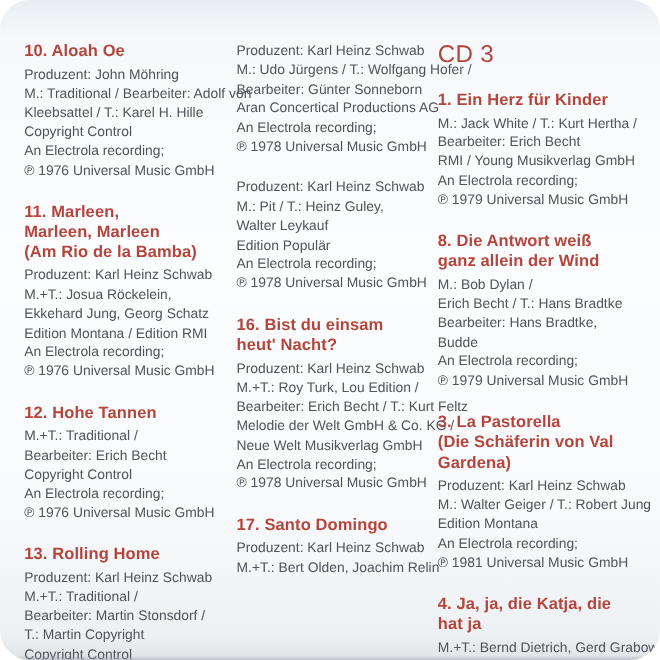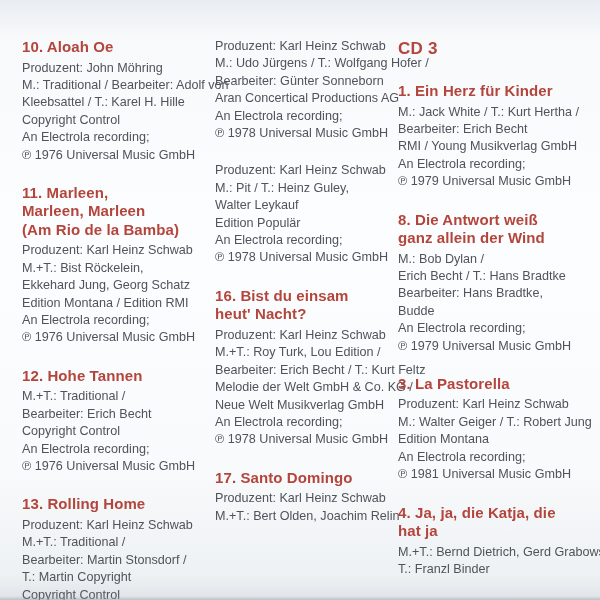--- a/index.html
+++ b/index.html
@@ -11,41 +11,42 @@
     width:600px;height:600px;
     font-family:"Liberation Sans","DejaVu Sans",sans-serif;
     -webkit-font-smoothing:antialiased;
   }
   .page{
     position:relative;
     width:600px;height:600px;
     background:linear-gradient(180deg,#e9edf2 0%,#f7f9fb 6%,#fcfdfe 40%,#f8fafb 78%,#eef1f4 96%,#dfe3e7 100%);
     overflow:hidden;
     box-sizing:border-box;
+    border-radius:27px;
   }
   .page::after{
     content:"";
     position:absolute;left:0;right:0;bottom:0;height:4px;
     background:linear-gradient(180deg,rgba(160,166,173,0),rgba(160,166,173,.55));
     pointer-events:none;
   }
   .columns{
     position:absolute;
     left:22px;top:38px;
     display:flex;
     align-items:flex-start;
   }
   .column{box-sizing:border-box;padding-right:10px;}
   .column-1{width:193px;}
   .column-2{width:183px;}
   .column-3{width:194px;}
   .cd-header{
     color:var(--accent);
-    font-weight:bold;
-    font-size:17px;
+    font-weight:normal;
+    font-size:22px;
     line-height:22px;
     margin-bottom:22px;
     letter-spacing:.2px;
   }
   .track{margin-bottom:20px;}
   .track-title{
     color:var(--accent);
     font-weight:bold;
     font-size:15px;
     line-height:18.5px;
@@ -76,21 +77,21 @@
           <div class="credit-line">An Electrola recording;</div>
           <div class="credit-line">℗ 1976 Universal Music GmbH</div>
         </div>
         <div class="track">
           <div class="track-title">
             <div>11. Marleen,</div>
             <div>Marleen, Marleen</div>
             <div>(Am Rio de la Bamba)</div>
           </div>
           <div class="credit-line">Produzent: Karl Heinz Schwab</div>
-          <div class="credit-line">M.+T.: Bist Röckelein,</div>
+          <div class="credit-line">M.+T.: Josua Röckelein,</div>
           <div class="credit-line">Ekkehard Jung, Georg Schatz</div>
           <div class="credit-line">Edition Montana / Edition RMI</div>
           <div class="credit-line">An Electrola recording;</div>
           <div class="credit-line">℗ 1976 Universal Music GmbH</div>
         </div>
         <div class="track">
           <div class="track-title">
             <div>12. Hohe Tannen</div>
           </div>
           <div class="credit-line">M.+T.: Traditional /</div>
@@ -168,20 +169,21 @@
           <div class="credit-line">M.: Bob Dylan /</div>
           <div class="credit-line">Erich Becht / T.: Hans Bradtke</div>
           <div class="credit-line">Bearbeiter: Hans Bradtke,</div>
           <div class="credit-line">Budde</div>
           <div class="credit-line">An Electrola recording;</div>
           <div class="credit-line">℗ 1979 Universal Music GmbH</div>
         </div>
         <div class="track">
           <div class="track-title">
             <div>3. La Pastorella</div>
+            <div>(Die Schäferin von Val Gardena)</div>
           </div>
           <div class="credit-line">Produzent: Karl Heinz Schwab</div>
           <div class="credit-line">M.: Walter Geiger / T.: Robert Jung</div>
           <div class="credit-line">Edition Montana</div>
           <div class="credit-line">An Electrola recording;</div>
           <div class="credit-line">℗ 1981 Universal Music GmbH</div>
         </div>
         <div class="track">
           <div class="track-title">
             <div>4. Ja, ja, die Katja, die hat ja</div>

